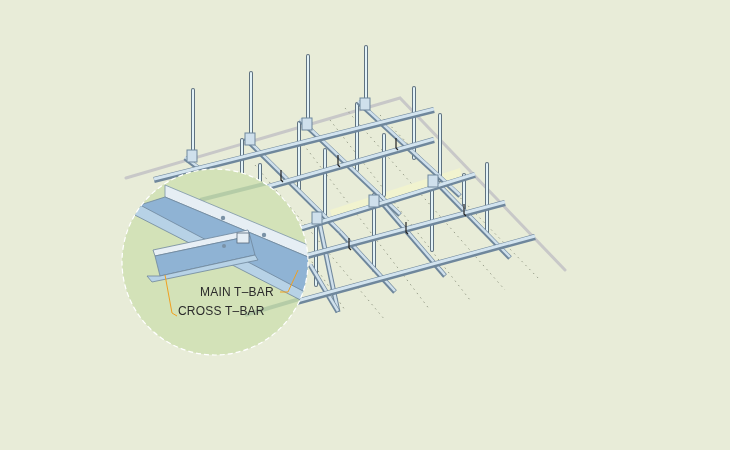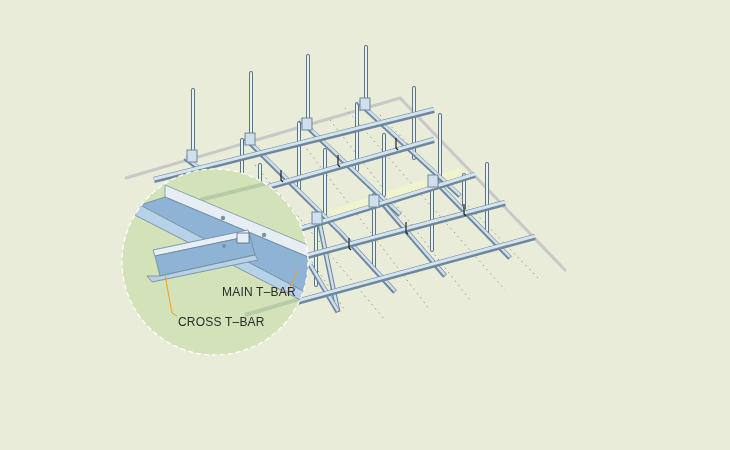--- a/index.html
+++ b/index.html
@@ -11,22 +11,22 @@
   .stage { position: relative; width: 730px; height: 450px; }
   svg.diagram { position: absolute; left: 0; top: 0; }
   .label {
     position: absolute;
     font-family: "Liberation Sans", sans-serif;
     font-size: 12px;
     color: #2b2b2b;
     letter-spacing: 0.2px;
     white-space: nowrap;
   }
-  .label-main { left: 222px; top: 285px; }
-  .label-cross { left: 178px; top: 315px; }
+  .label-main { left: 200px; top: 285px; }
+  .label-cross { left: 178px; top: 304px; }
 </style>
 </head>
 <body>
 
 <div class="stage">
 <svg class="diagram" width="730" height="450" viewBox="0 0 730 450">
   <defs>
     <clipPath id="calloutClip">
       <circle cx="215" cy="262" r="93"></circle>
     </clipPath>

